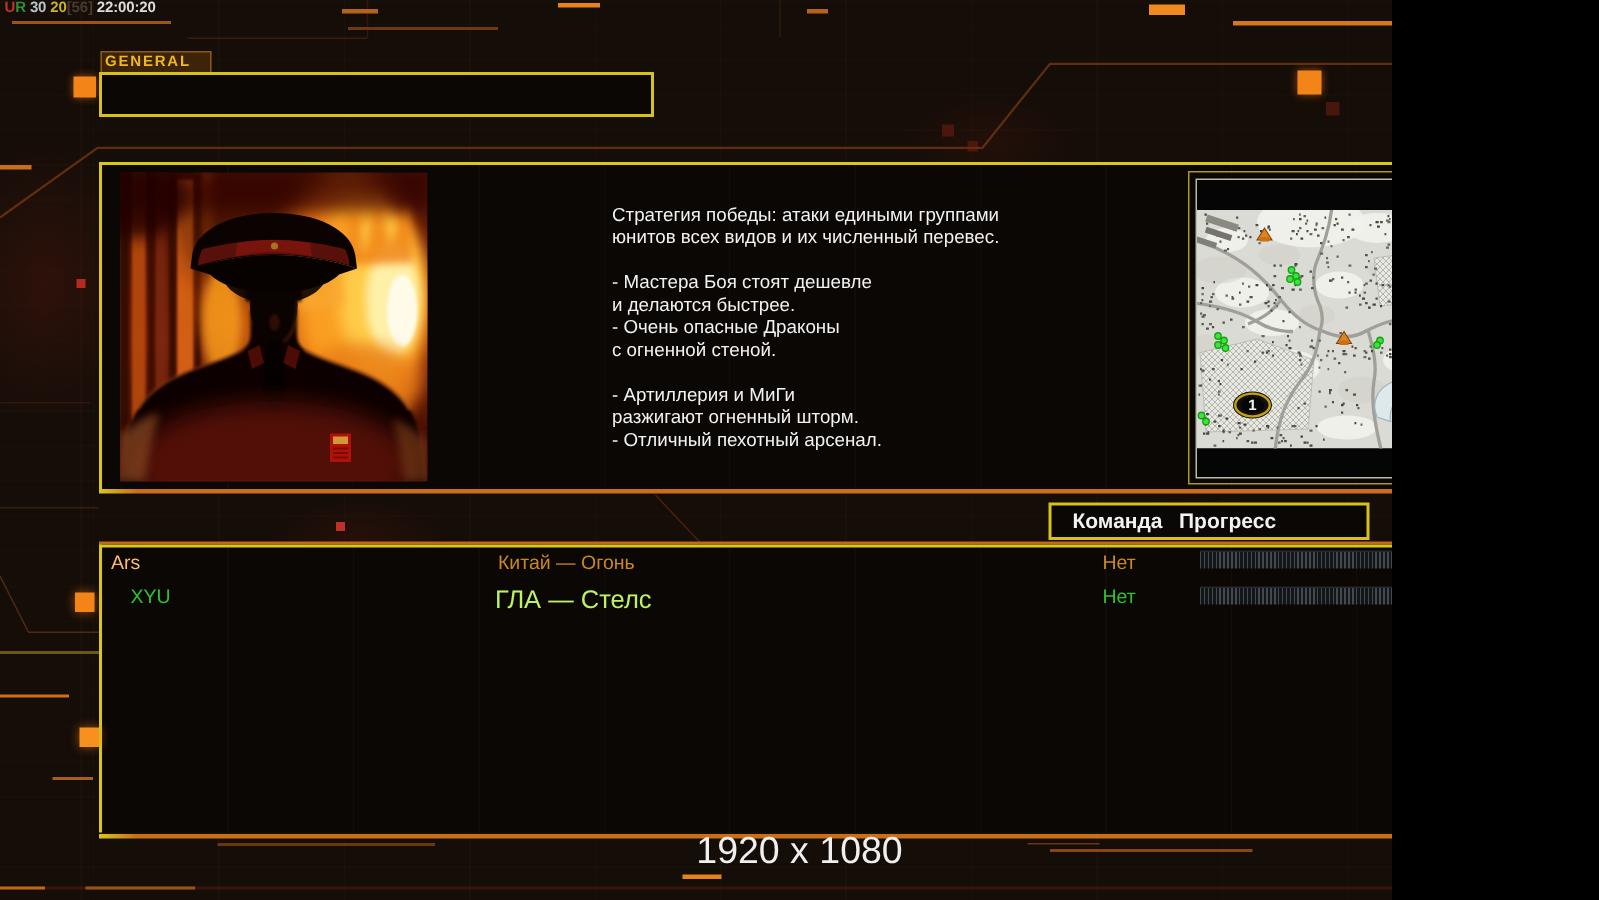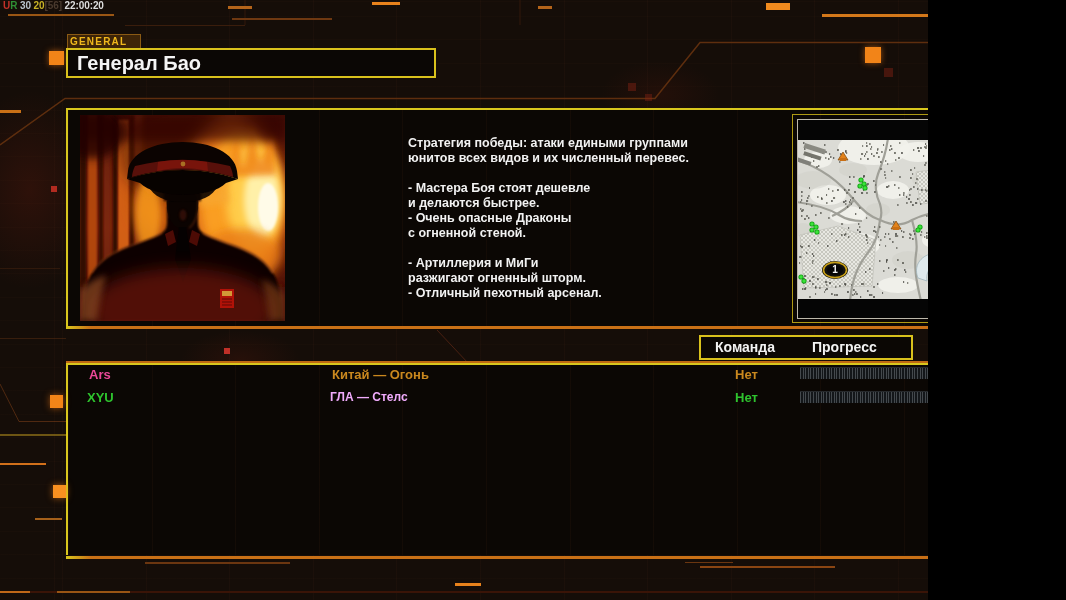--- a/index.html
+++ b/index.html
@@ -9,21 +9,21 @@
   repeating-linear-gradient(90deg, rgba(190,100,45,0.04) 0 1px, transparent 1px 83.6px),
   repeating-linear-gradient(0deg, rgba(190,100,45,0.018) 0 1px, transparent 1px 23.4px);
  background-position:62px 2px, 0 2px;}
 .abs{position:absolute;}
 .sq{position:absolute;}
 .panel{position:absolute;background:#0b0704 repeating-linear-gradient(90deg, rgba(190,100,45,0.05) 0 1px, transparent 1px 83.6px);border:2px solid #d9c71d;border-bottom:none;}
 .botline{position:absolute;height:3px;
  background:linear-gradient(90deg,#d9c71d 0px,#c97016 25px,#c97016 calc(100% - 18px),#d9b81a 100%);}
 .hdrbox{position:absolute;background:#0b0704;border:2px solid #d9c11c;height:21px;
  color:#f2f2f2;font-size:14px;font-weight:bold;line-height:21px;}
-.t{position:absolute;white-space:pre;font-weight:bold;}
+.t{position:absolute;white-space:pre;}
 </style></head>
 <body>
 <div id="page">
 <div id="grid"></div>
 <div class="abs" style="left:-40px;top:90px;width:140px;height:200px;background:radial-gradient(ellipse at center, rgba(120,30,15,0.25), rgba(0,0,0,0) 70%)"></div>
 <div class="abs" style="left:980px;top:170px;width:120px;height:140px;background:radial-gradient(ellipse at center, rgba(130,35,15,0.22), rgba(0,0,0,0) 70%)"></div>
 <div class="abs" style="left:180px;top:330px;width:120px;height:60px;background:radial-gradient(ellipse at center, rgba(120,30,15,0.18), rgba(0,0,0,0) 70%)"></div>
 <div class="abs" style="left:750px;top:330px;width:100px;height:50px;background:radial-gradient(ellipse at center, rgba(120,30,15,0.2), rgba(0,0,0,0) 70%)"></div>
 <div class="abs" style="left:600px;top:60px;width:120px;height:70px;background:radial-gradient(ellipse at center, rgba(110,28,14,0.16), rgba(0,0,0,0) 70%)"></div>
 
@@ -70,21 +70,20 @@
 <div class="sq" style="left:0px;top:110px;width:21px;height:2.5px;background:#c97016"></div>
 <div class="sq" style="left:51px;top:186px;width:6px;height:6px;background:#b22b20"></div>
 <div class="sq" style="left:1026px;top:217px;width:11px;height:11px;background:#ee7e14;box-shadow:0 0 7px rgba(240,120,20,0.55)"></div>
 <div class="sq" style="left:1029px;top:233px;width:12px;height:12px;background:rgba(140,35,18,0.45)"></div>
 <div class="sq" style="left:224px;top:348px;width:6px;height:6px;background:#c03028"></div>
 
 <div class="abs" style="left:67px;top:34px;width:70px;height:13px;background:#3d2408;border:1px solid #8a5a14;
  color:#f0b81c;font-size:10px;font-weight:bold;letter-spacing:1.2px;line-height:13px;padding-left:2px">GENERAL</div>
 
 <div class="abs" style="left:66px;top:48px;width:366px;height:26px;background:#0b0705;border:2px solid #d9c11c"></div>
-<div class="t" style="left:77px;top:51.5px;font-size:20px;font-weight:bold;color:#f4f4f4">Генерал Бао</div>
 
 <div class="panel" style="left:66px;top:108px;width:930px;height:216px"></div>
 <div class="botline" style="left:66px;top:326px;width:934px"></div>
 
 <div class="abs" style="left:80px;top:115px;width:205px;height:206px">
 <svg width="205" height="206" viewBox="0 0 205 206">
 <defs>
  <filter id="b8" x="-60%" y="-60%" width="220%" height="220%">
             <feGaussianBlur stdDeviation="8"></feGaussianBlur>
           </filter>
@@ -275,31 +274,31 @@
         <ellipse cx="157" cy="40" rx="13" ry="9" fill="#11110d"></ellipse>
         <ellipse cx="157" cy="40" rx="11.5" ry="7.6" fill="none" stroke="#c8a018" stroke-width="1.6"></ellipse>
         <ellipse cx="157" cy="40" rx="8" ry="5" fill="#060606"></ellipse>
         <ellipse cx="37" cy="130" rx="13" ry="9" fill="#11110d"></ellipse>
         <ellipse cx="37" cy="130" rx="11.5" ry="7.6" fill="none" stroke="#c8a018" stroke-width="1.6"></ellipse>
         <ellipse cx="37" cy="130" rx="8" ry="5" fill="#060606"></ellipse>
         <text x="37" y="133.4" text-anchor="middle" font-family="Liberation Sans, sans-serif" font-size="10" font-weight="bold" fill="#f2f2f2">1</text>
 </svg>
 </div>
 
-<div class="hdrbox" style="left:699px;top:335px;width:196px;padding-left:14px">Команда<span style="position:absolute;left:111px">Прогресс</span></div>
+<div class="hdrbox" style="left:699px;top:335px;width:196px;padding-left:14px">Команда<span style="position:absolute;left:85px">Прогресс</span></div>
 
 <div class="sq" style="left:66px;top:361px;width:934px;height:2px;background:#c06a14"></div>
 <div class="panel" style="left:66px;top:363px;width:930px;height:190px"></div>
 <div class="botline" style="left:66px;top:555.5px;width:934px"></div>
 
-<div class="t" style="left:89px;top:367px;font-size:13px;color:#ec4899">Ars</div>
+<div class="t" style="left:74px;top:367px;font-size:13px;color:#fdba74">Ars</div>
 <div class="t" style="left:332px;top:367px;font-size:13px;color:#ca881e">Китай — Огонь</div>
 <div class="t" style="left:735px;top:367px;font-size:13px;color:#ca881e">Нет</div>
 <div class="t" style="left:87px;top:390px;font-size:13px;color:#2ec32e">XYU</div>
-<div class="t" style="left:330px;top:390px;font-size:12px;color:#f0abfc">ГЛА — Стелс</div>
+<div class="t" style="left:330px;top:390px;font-size:17px;color:#bef264">ГЛА — Стелс</div>
 <div class="t" style="left:735px;top:390px;font-size:13px;color:#2ec32e">Нет</div>
 <div class="sq" style="left:800px;top:367px;width:184px;height:11px;background:repeating-linear-gradient(90deg,#44494d 0 1px,#131619 1px 2.6px);border-top:1px solid #26292c"></div>
 <div class="sq" style="left:800px;top:391px;width:184px;height:11px;background:repeating-linear-gradient(90deg,#44494d 0 1px,#131619 1px 2.6px);border-top:1px solid #26292c"></div>
 
 <div class="sq" style="left:0px;top:434px;width:66px;height:1.5px;background:#a8861a99"></div>
 <div class="sq" style="left:0px;top:463px;width:46px;height:2px;background:#d2701a"></div>
 <div class="sq" style="left:50px;top:395px;width:13px;height:13px;background:#f28418;box-shadow:0 0 7px rgba(240,120,20,0.6)"></div>
 <div class="sq" style="left:53px;top:485px;width:13px;height:13px;background:#f89020;box-shadow:0 0 7px rgba(240,130,25,0.6)"></div>
 <div class="sq" style="left:35px;top:518px;width:27px;height:2px;background:#a5601a"></div>
 <div class="sq" style="left:1001px;top:418px;width:23px;height:1.5px;background:#b89a1a88"></div>
@@ -309,14 +308,15 @@
 
 <div class="sq" style="left:0px;top:591px;width:1066px;height:1.5px;background:#3a1407"></div>
 <div class="sq" style="left:0px;top:590.5px;width:30px;height:2.5px;background:#c06818"></div>
 <div class="sq" style="left:57px;top:590.5px;width:73px;height:2px;background:#9a5514"></div>
 <div class="sq" style="left:932px;top:591px;width:126px;height:3px;background:#d4791a;border-radius:2px"></div>
 <div class="sq" style="left:455px;top:583px;width:26px;height:2.5px;background:#e8821c"></div>
 <div class="sq" style="left:145px;top:562px;width:145px;height:1.5px;background:#6b3610"></div>
 <div class="sq" style="left:685px;top:561.5px;width:48px;height:1.5px;background:#6b3610"></div>
 <div class="sq" style="left:700px;top:566px;width:135px;height:1.5px;background:#8a4512"></div>
 <div class="sq" style="left:1021px;top:559.5px;width:25px;height:3px;background:#ef8320"></div>
+<div class="t" style="left:0px;top:552.5px;width:1066px;text-align:center;font-size:25px;color:#f0eeee">1920 x 1080</div>
 
 </div>
 
 </body></html>

